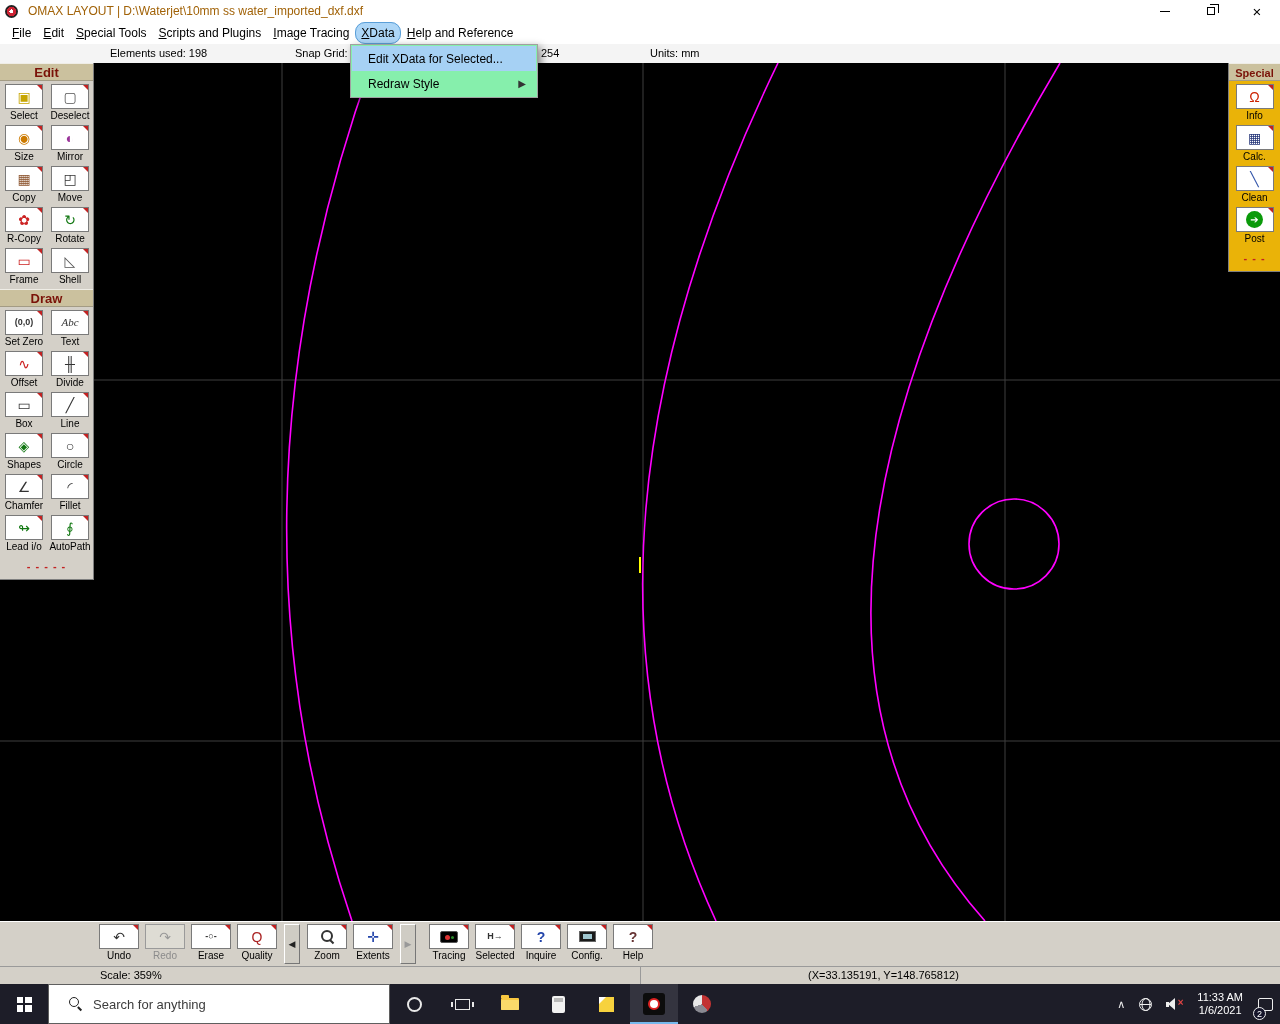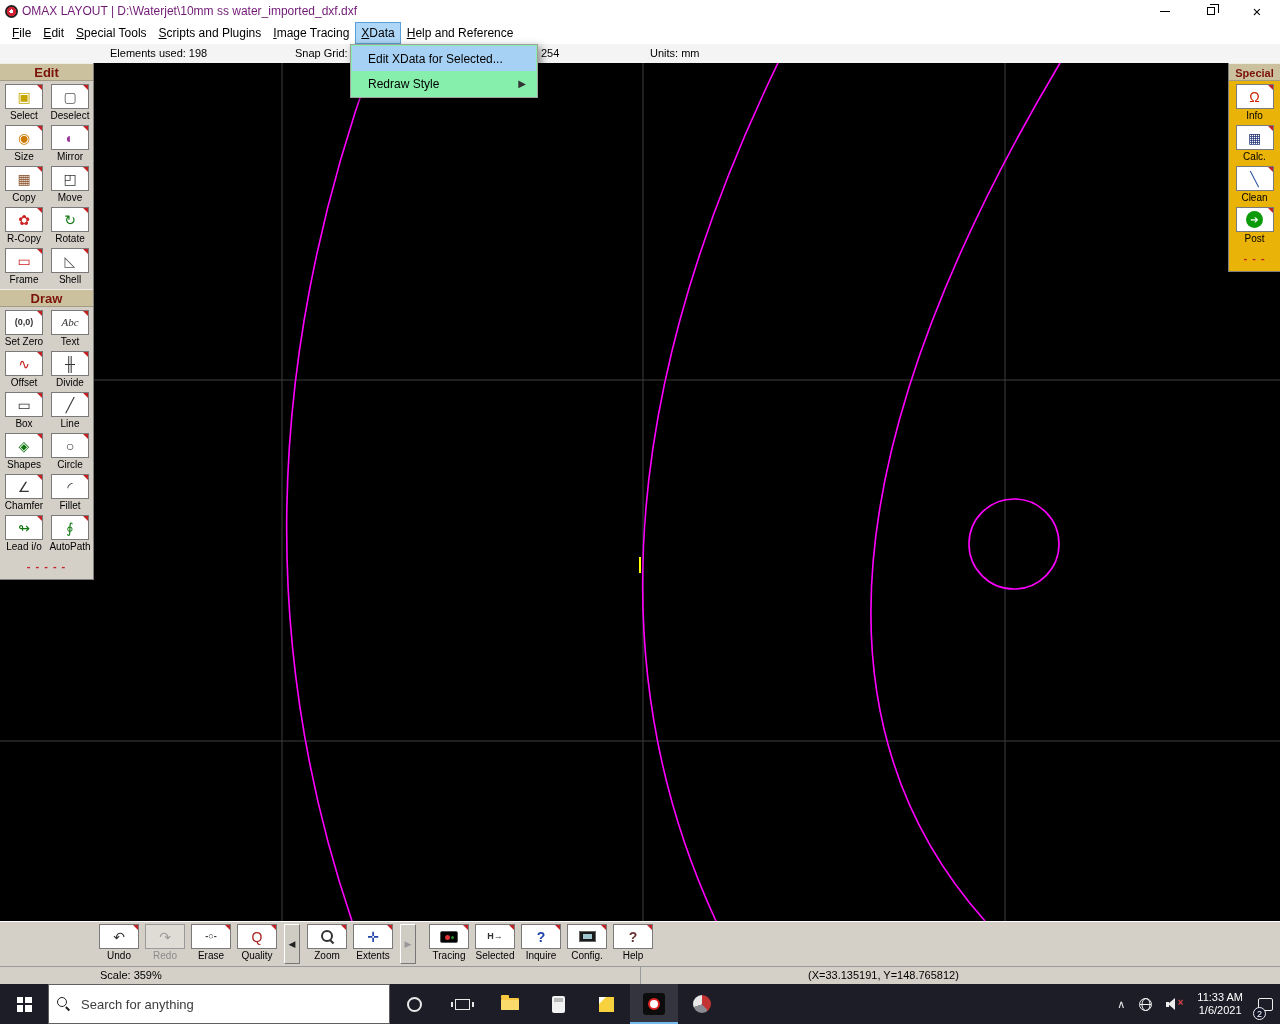--- a/index.html
+++ b/index.html
@@ -6,34 +6,34 @@
   html,body { margin:0; padding:0; }
   body {
     width:1280px; height:1024px; position:relative; overflow:hidden;
     background:#000; font-family:"Liberation Sans", sans-serif; -webkit-font-smoothing:antialiased;
   }
 
   
   .titlebar { position:absolute; left:0; top:0; width:1280px; height:22px; background:#fff; display:flex; align-items:center; z-index:20; }
   .app-icon { width:13px; height:13px; margin-left:5px; border-radius:50%; flex:0 0 auto;
     background:radial-gradient(circle, #fff 0 2px, #cc2233 2px 4.5px, #222 4.5px 6.5px); }
-  .title-text { margin-left:4px; font-size:12px; color:#701a75; white-space:nowrap; }
+  .title-text { margin-left:10px; font-size:12px; color:#a16207; white-space:nowrap; }
   .win-controls { margin-left:auto; display:flex; height:100%; }
   .win-btn { width:46px; height:100%; display:flex; align-items:center; justify-content:center; color:#000; }
   .min-glyph { width:10px; height:1px; background:#000; display:block; }
   .restore-glyph { width:8px; height:8px; border:1px solid #000; background:#fff; position:relative; display:block; }
   .restore-glyph::before { content:""; position:absolute; top:-4px; left:2px; width:8px; height:8px; border:1px solid #000; border-bottom:none; border-left:none; }
   .close-glyph { font-size:15px; line-height:1; }
 
   
   .menubar { position:absolute; left:0; top:22px; width:1280px; height:22px; background:#fff; display:flex; align-items:stretch; font-size:12px; padding-left:6px; z-index:20; }
   .menu-item { padding:0 6px; display:flex; align-items:center; color:#000; }
   .menu-item .lbl { display:block; }
   .menu-item .lbl::first-letter { text-decoration:underline; }
-  .menu-item.active { background:#add6f7; outline:1px solid #5b9fd8; outline-offset:-1px; }
+  .menu-item.active { background:#add6f7; outline:1px solid #5b9fd8; outline-offset:-1px;border-radius:10px; }
 
   
   .statusbar { position:absolute; left:0; top:44px; width:1280px; height:19px; background:#f4f4f4; font-size:11px; color:#000; z-index:15; }
   .statusbar span { position:absolute; top:3px; white-space:nowrap; }
   #sb-elements { left:110px; } #sb-snap { left:295px; } #sb-frag { left:541px; } #sb-units { left:635px;padding-left:15px; }
 
   
   .canvas-area { position:absolute; left:0; top:63px; width:1280px; height:858px; background:#000; z-index:1; }
   .draw-svg { position:absolute; left:0; top:0; }
   line.grid { stroke-width:1; }
@@ -81,21 +81,21 @@
   .scale-row { position:absolute; left:0; top:966px; width:1280px; height:18px; background:#d4d0c8; font-size:11px; color:#000; border-top:1px solid #9a9a9a; z-index:6; }
   .scale-row span { position:absolute; top:2px; white-space:nowrap; }
   #scale-label { left:100px; } #coords-label { left:808px; }
   .scale-div { position:absolute; left:640px; top:0; bottom:0; width:1px; background:#9a9a9a; }
 
   
   .taskbar { position:absolute; left:0; top:984px; width:1280px; height:40px; background:#1d1d28; display:flex; align-items:center; color:#fff; z-index:30; }
   .start-btn { width:48px; height:40px; display:flex; align-items:center; justify-content:center; }
   .win-logo { width:15px; height:15px; display:grid; grid-template-columns:1fr 1fr; grid-template-rows:1fr 1fr; gap:1.5px; }
   .win-logo i { background:#fff; display:block; }
-  .search-box { width:342px; height:40px; background:#fff; border:1px solid #5f5f5f; display:flex; align-items:center; gap:10px; padding-left:8px; }
+  .search-box { width:342px; height:40px; background:#fff; border:1px solid #5f5f5f; display:flex; align-items:center; gap:10px; padding-left:20px; }
   .search-glass { width:14px; height:14px; position:relative; flex:0 0 auto; display:block; }
   .search-glass::before { content:""; position:absolute; left:0; top:0; width:8px; height:8px; border:1.5px solid #222; border-radius:50%; }
   .search-glass::after { content:""; position:absolute; left:9px; top:9px; width:5px; height:1.5px; background:#222; transform:rotate(45deg); transform-origin:left center; }
   .search-text { font-size:13px; color:#3c3c3c; }
   .tb-icon { width:48px; height:40px; display:flex; align-items:center; justify-content:center; position:relative; }
   .tb-icon.active { background:#34343f; box-shadow:inset 0 -2px 0 #76b9ed; }
   .cortana { width:15px; height:15px; border:2px solid #e8e8e8; border-radius:50%; display:block; }
   .taskview { width:15px; height:11px; border:1.5px solid #e8e8e8; position:relative; display:block; }
   .taskview::before { content:""; position:absolute; left:-5px; top:2px; width:2px; height:5px; background:#e8e8e8; }
   .taskview::after { content:""; position:absolute; right:-5px; top:2px; width:2px; height:5px; background:#e8e8e8; }

